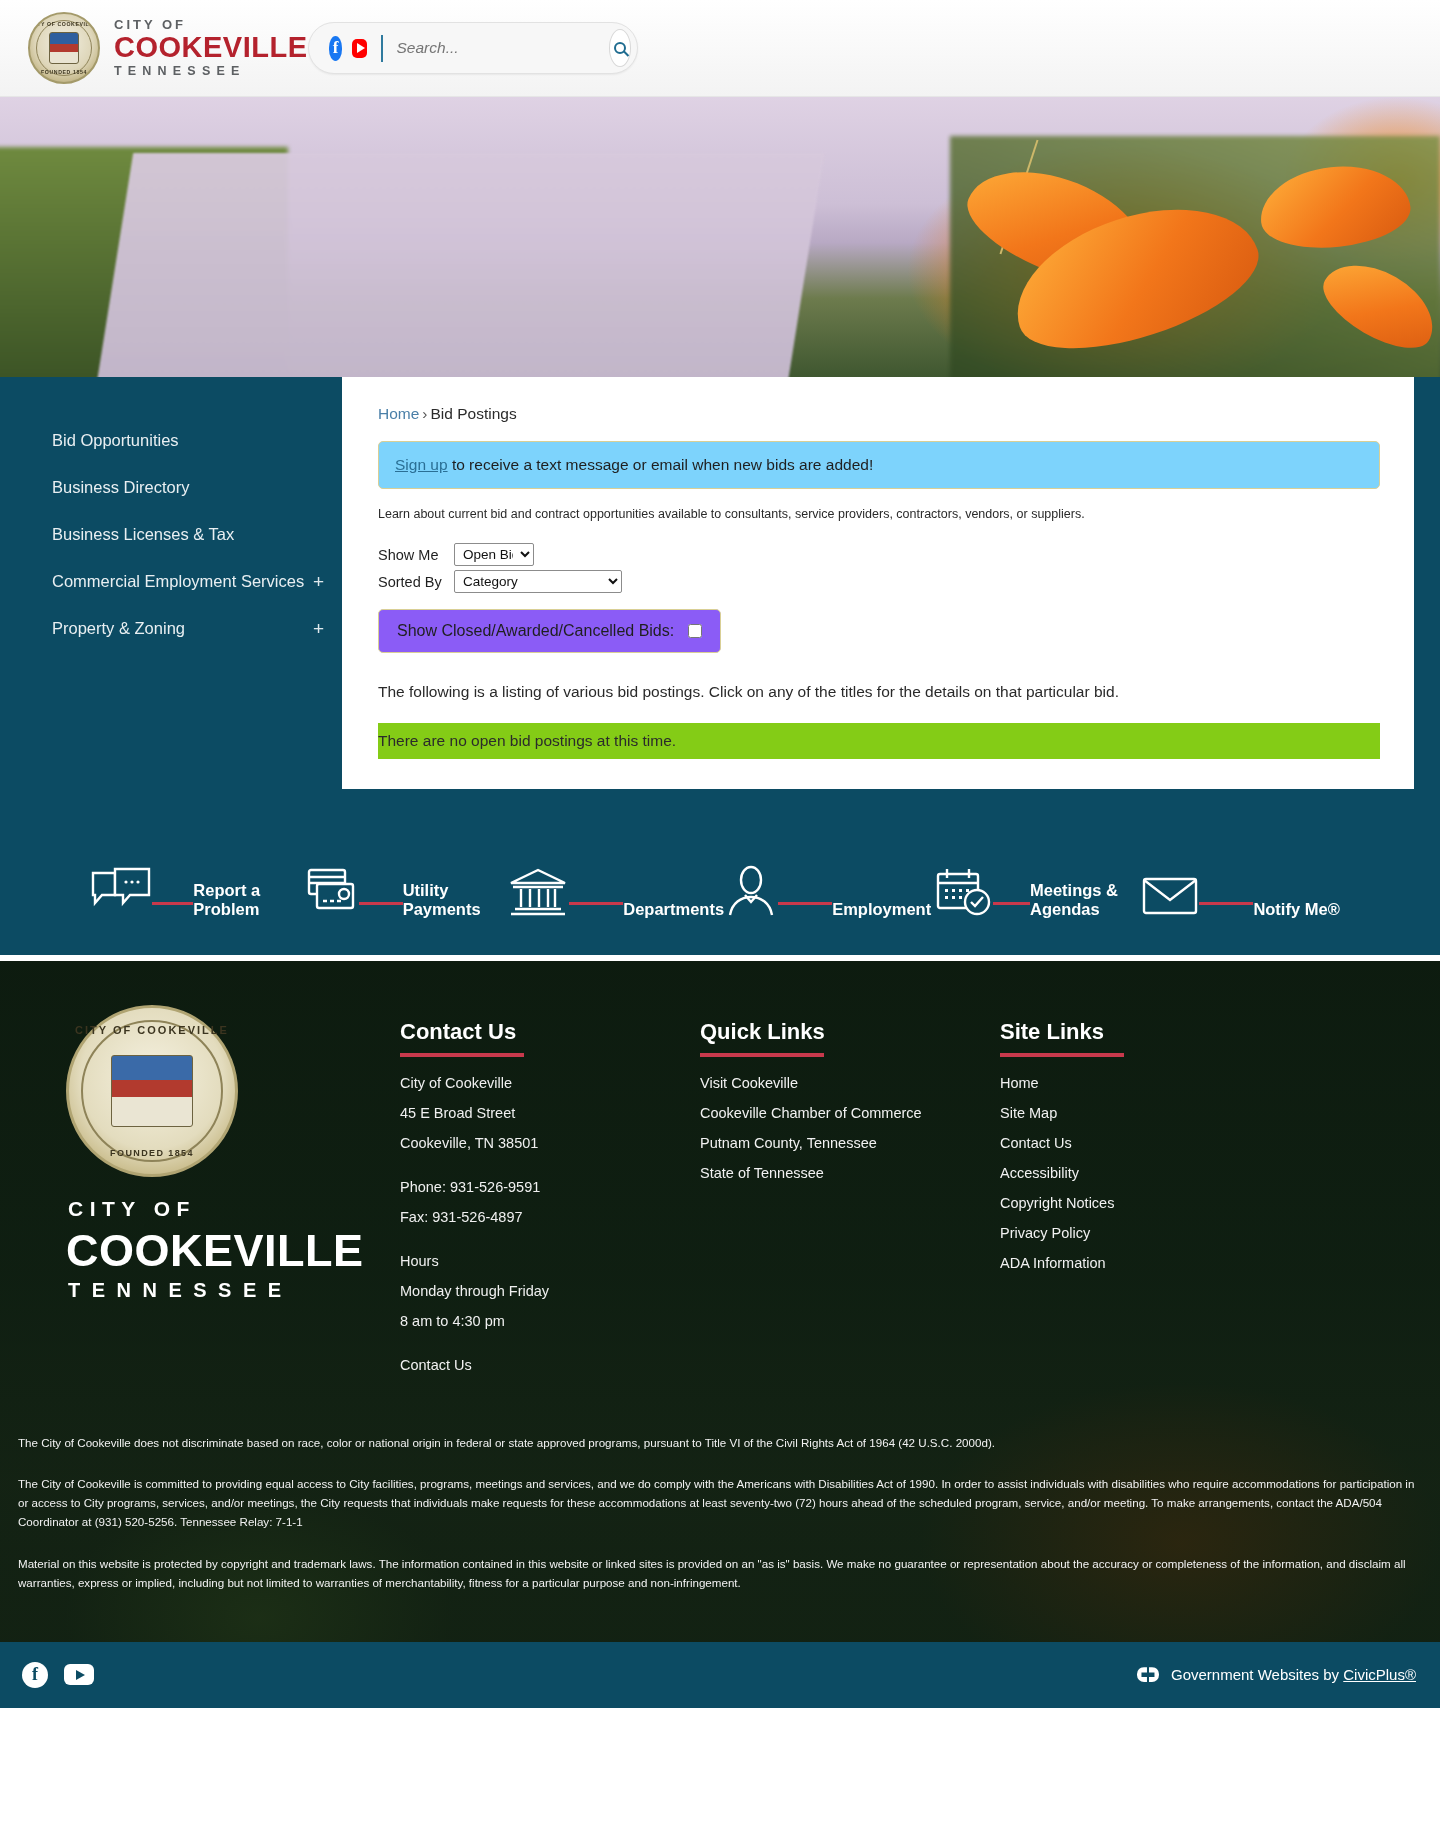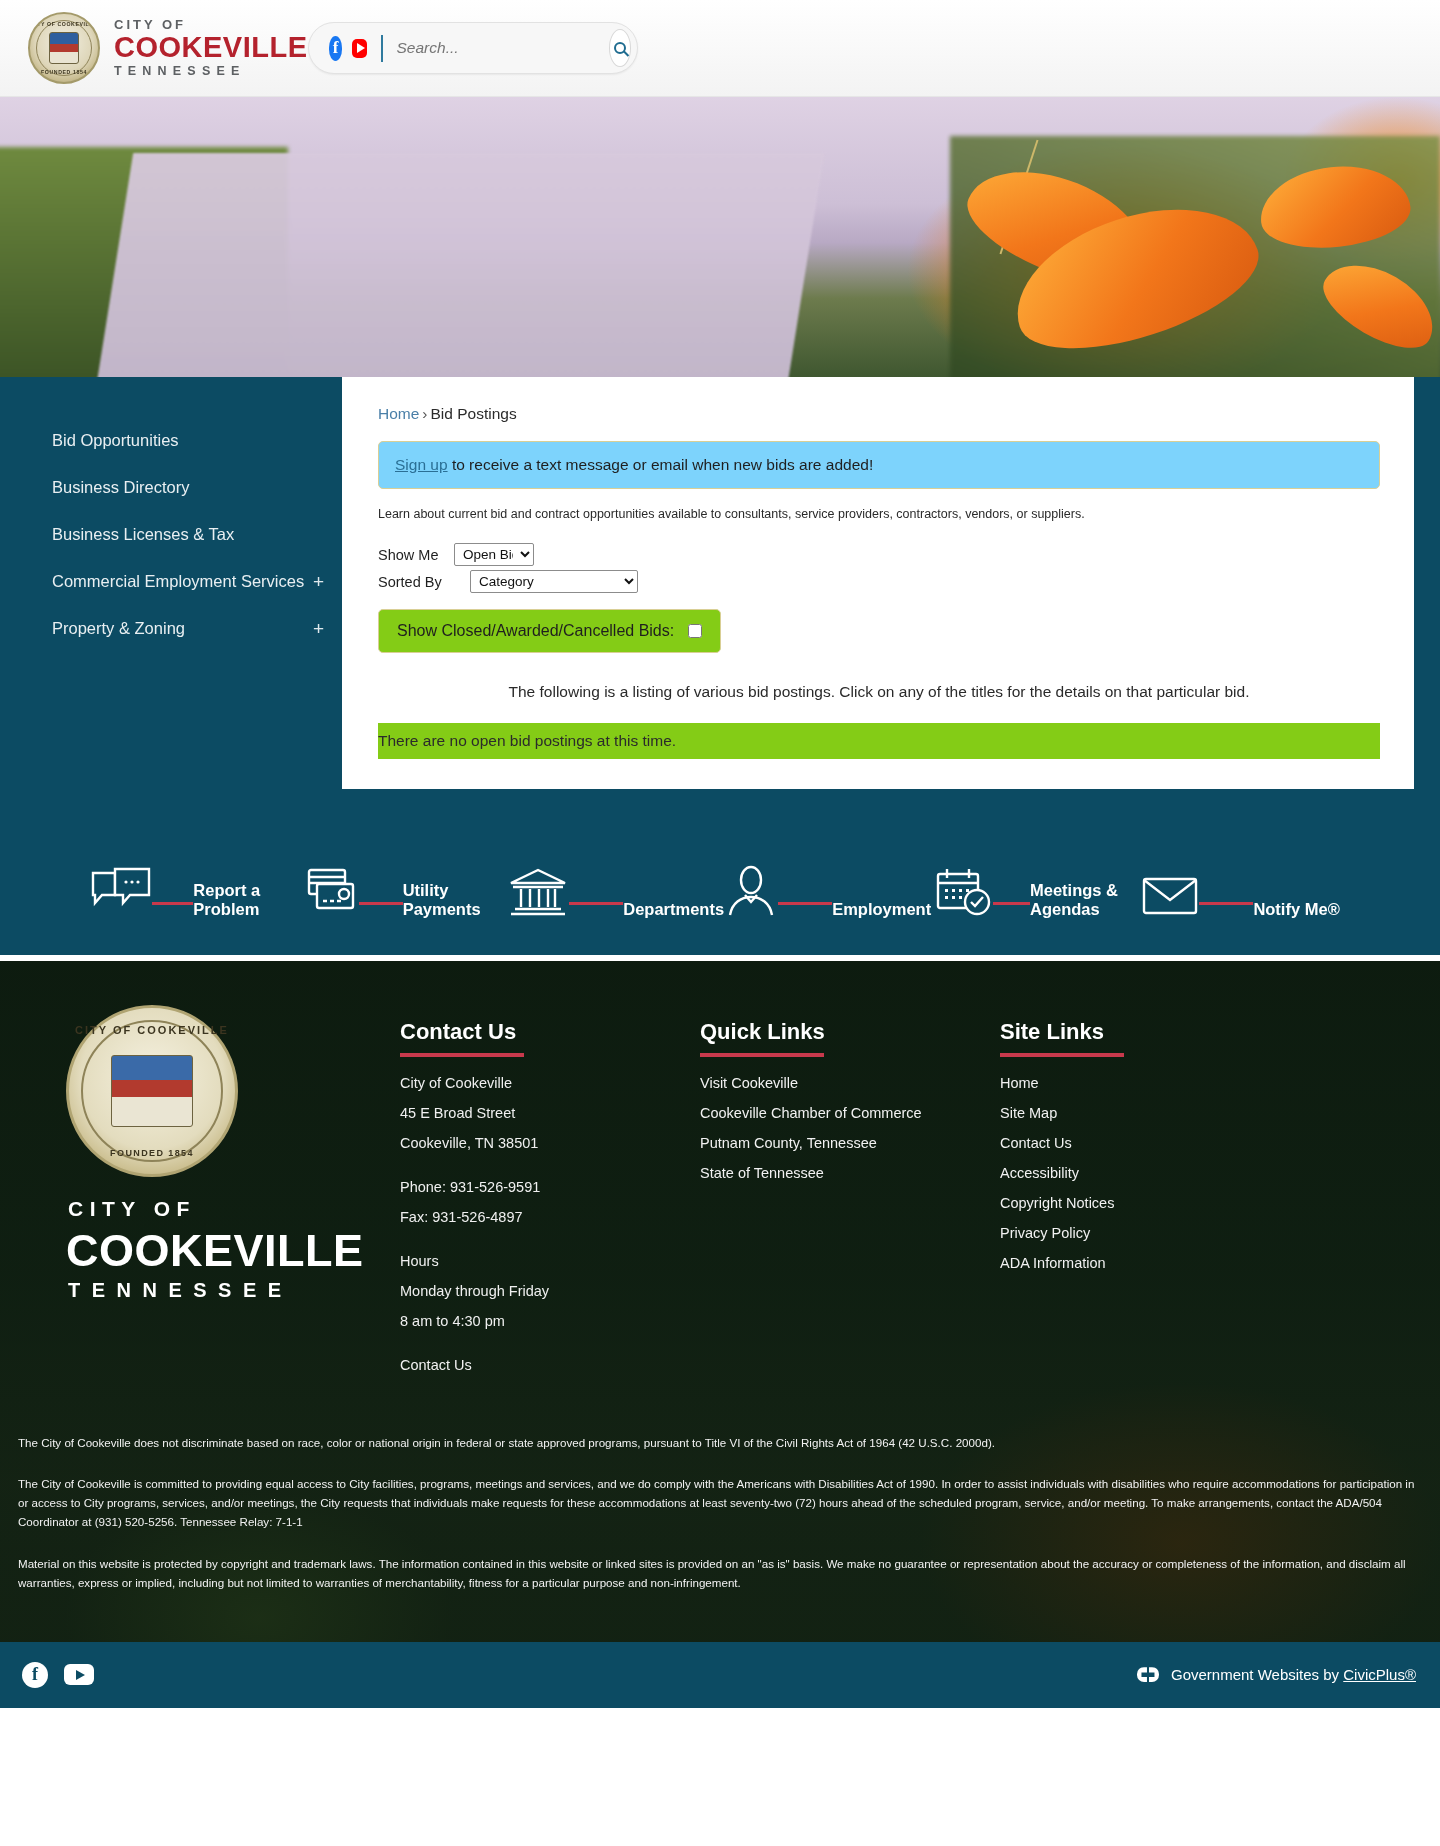--- a/index.html
+++ b/index.html
@@ -131,30 +131,30 @@
   .lede { font-size: 12.5px; color: #2a2a2a; margin-bottom: 22px; }
 
   .form-row { display: grid; grid-template-columns: 70px auto; gap: 4px 6px; align-items: center;
               font-size: 14.5px; color: #1f1f1f; margin-bottom: 16px;}
   .form-row label { font-size: 14.5px; }
   select {
     font-family: "Liberation Sans", sans-serif; font-size: 13.5px;
     border: 1px solid #8c8c8c; background: #fff; padding: 2px 4px; border-radius: 2px; color:#111;
   }
   #sel-show { width: 80px; }
-  #sel-sort { width: 168px; margin-left: 16px; }
+  #sel-sort { width: 168px; }
 
   .closed-box {
-    background: #84cc16; border: 1px solid #d9cf95; border-radius: 5px;
+    background: #8b5cf6; border: 1px solid #d9cf95; border-radius: 5px;
     display: inline-flex; align-items: center; gap: 14px;
     padding: 12px 18px; font-size: 16px; color: #1f1f1f; margin-bottom: 30px;
   }
   .closed-box input { width: 14px; height: 14px; }
 
-  .listing-text { font-size: 15.5px; color: #2a2a2a; margin-bottom: 22px; text-align: center; }
+  .listing-text { font-size: 15.5px; color: #2a2a2a; margin-bottom: 22px; }
   .empty-row { background: #84cc16; padding: 9px 2px 9px 0; font-size: 15.5px; color: #2b2b2b; }
 
   
   .quick { background: #0c4b63; padding: 38px 0 36px 0; }
   .quick-grid { display: grid; grid-template-columns: repeat(6, 1fr); max-width: 1260px; margin: 0 auto; }
   .q-cell { display: flex; align-items: flex-end; cursor: pointer; }
   .q-icon { height: 62px; display: flex; align-items: flex-end; justify-content: center; }
   .q-rule { width: 54px; height: 3px; background: #c8394c; margin: 22px 0 14px 0; }
   .q-label { color: #fff; font-size: 16.5px; font-weight: 700; }
 

